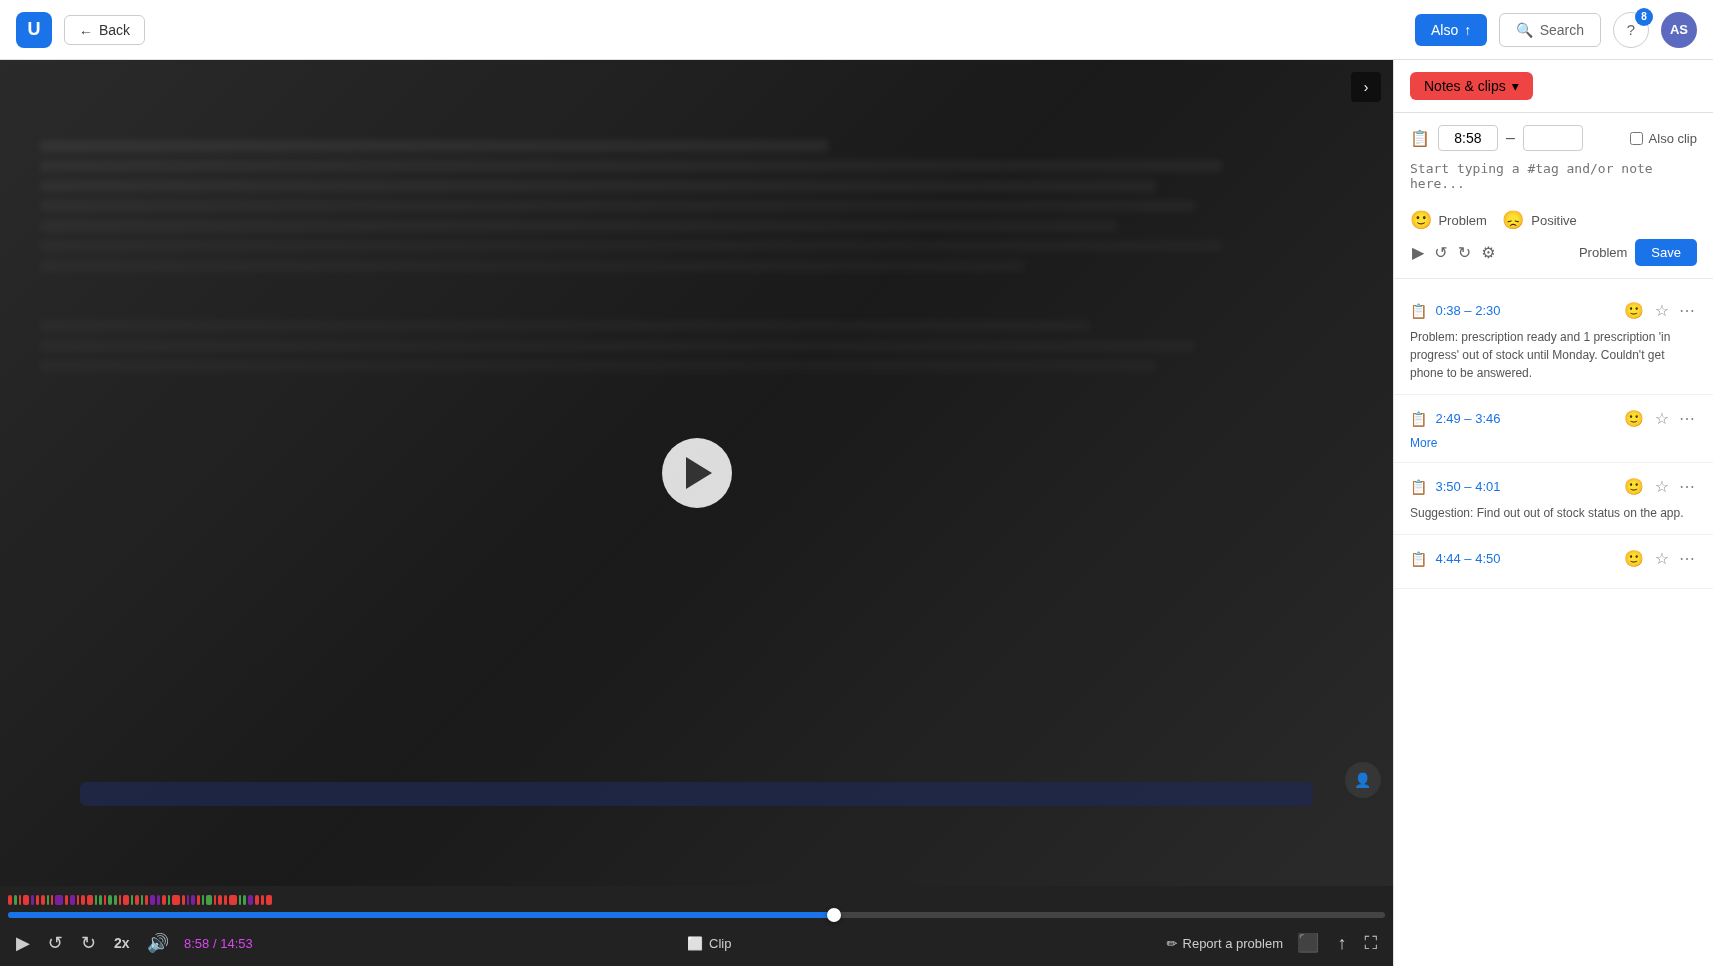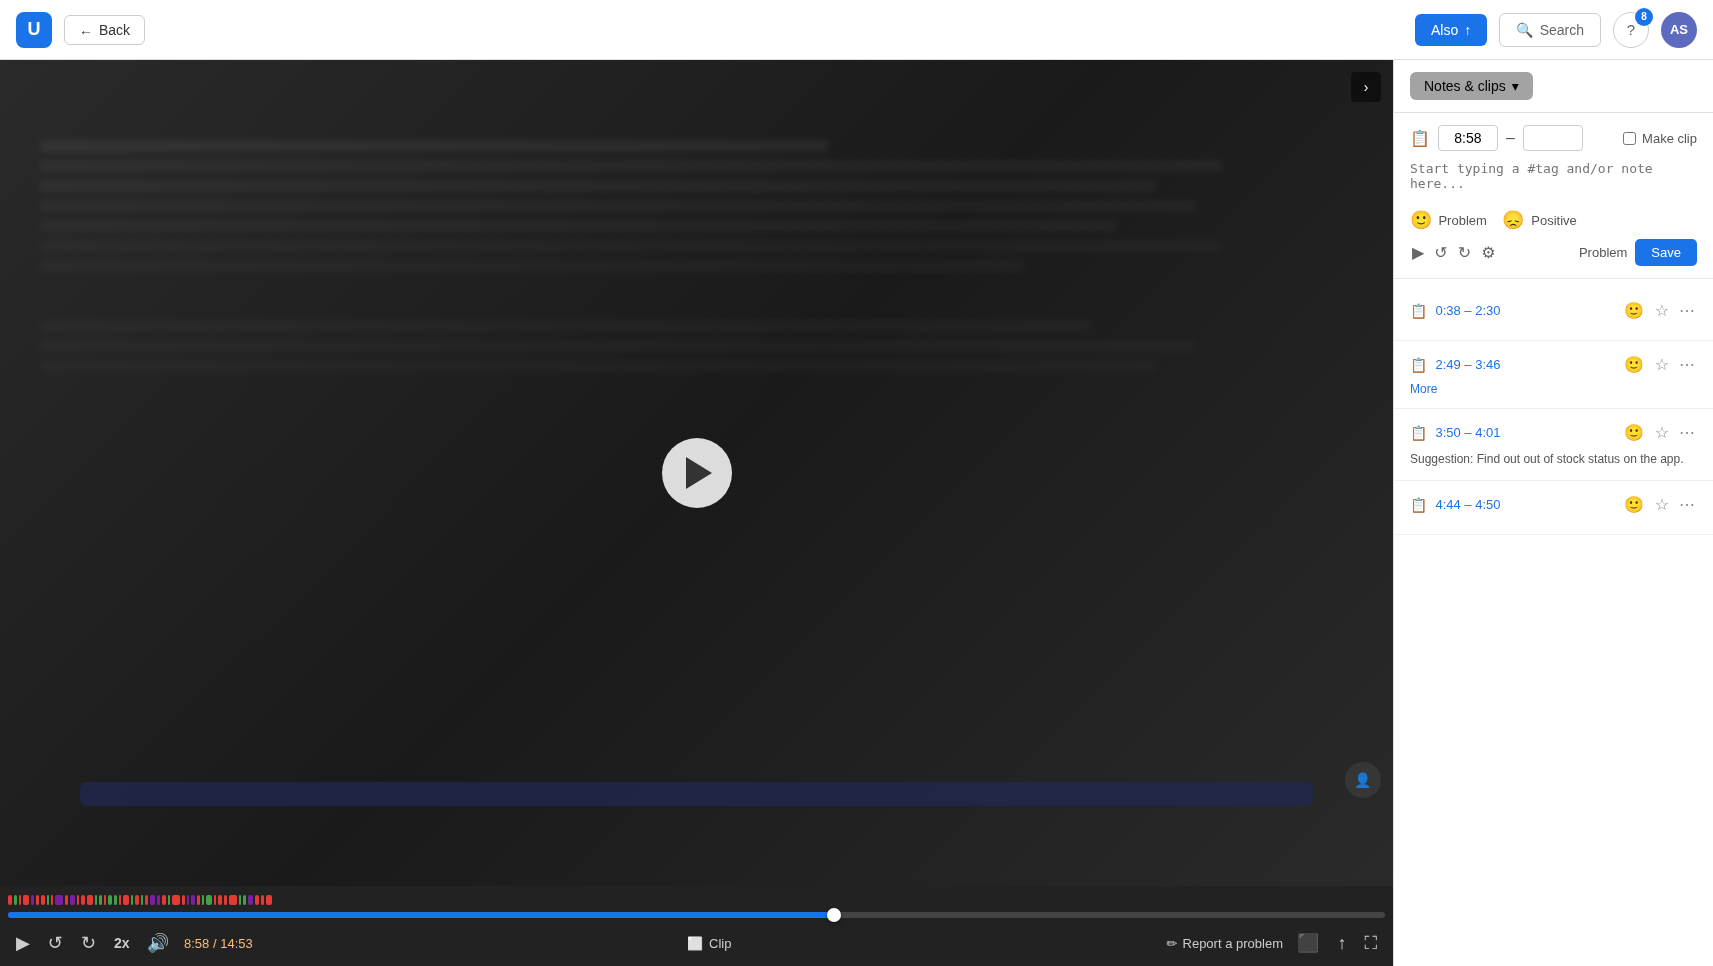--- a/index.html
+++ b/index.html
@@ -132,21 +132,21 @@
       padding: 8px 12px; background: #222; justify-content: space-between;
     }
     .controls-left { display: flex; align-items: center; gap: 10px; }
     .controls-center { display: flex; align-items: center; gap: 16px; }
     .controls-right { display: flex; align-items: center; gap: 10px; }
     .ctrl-btn {
       background: none; border: none; color: #ccc; cursor: pointer;
       font-size: 18px; display: flex; align-items: center; justify-content: center;
       padding: 4px;
     }
-    .time-display { color: #fdba74; font-size: 13px; }
+    .time-display { color: #d946ef; font-size: 13px; }
     .speed-btn {
       background: none; border: none; color: #ccc; cursor: pointer;
       font-size: 14px; font-weight: 600; padding: 2px 4px;
     }
     .clip-btn {
       display: flex; align-items: center; gap: 5px; color: #ccc;
       background: none; border: none; cursor: pointer; font-size: 13px;
     }
     .report-btn {
       display: flex; align-items: center; gap: 5px; color: #ccc;
@@ -156,21 +156,21 @@
     
     .sidebar {
       width: 320px; background: #fff; border-left: 1px solid #e0e0e0;
       display: flex; flex-direction: column; overflow: hidden;
     }
     .sidebar-header {
       padding: 12px 16px; border-bottom: 1px solid #e0e0e0; flex-shrink: 0;
     }
     .notes-clips-tab {
       display: inline-flex; align-items: center; gap: 6px;
-      background: #a3a3a3; border-radius: 6px; padding: 6px 14px;
+      background: #ef4444; border-radius: 6px; padding: 6px 14px;
       cursor: pointer; font-size: 14px; font-weight: 500;
     }
     .note-entry-area { padding: 12px 16px; border-bottom: 1px solid #e8e8e8; flex-shrink: 0; }
     .time-inputs { display: flex; align-items: center; gap: 8px; margin-bottom: 10px; }
     .time-icon { font-size: 16px; color: #555; }
     .time-field {
       border: 1px solid #ccc; border-radius: 4px; padding: 4px 8px;
       font-size: 14px; width: 60px; text-align: center;
     }
     .time-dash { color: #555; }
@@ -358,21 +358,21 @@
     </div>
 
     <div class="note-entry-area">
       <div class="time-inputs">
         <span class="time-icon">📋</span>
         <input class="time-field" value="8:58" style="">
         <span class="time-dash">–</span>
         <input class="time-field" placeholder="" style="">
         <div class="make-clip-check">
           <input type="checkbox" style="">
-          <span>Make clip</span>
+          <span>Also clip</span>
         </div>
       </div>
       <textarea class="note-text-input" placeholder="Start typing a #tag and/or note here..." style=""></textarea>
       <div class="sentiment-row">
         <button class="sentiment-btn">
           <span class="sentiment-icon">🙂</span>
           <span>Problem</span>
         </button>
         <button class="sentiment-btn">
           <span class="sentiment-icon">😞</span>
@@ -398,20 +398,21 @@
       <div class="clip-item">
         <div class="clip-header">
           <span class="clip-film-icon">📋</span>
           <span class="clip-time-range">0:38 – 2:30</span>
           <div class="clip-actions">
             <button class="clip-action-btn">🙂</button>
             <button class="clip-action-btn">☆</button>
             <button class="clip-action-btn">⋯</button>
           </div>
         </div>
+        <div class="clip-text">Problem: prescription ready and 1 prescription 'in progress' out of stock until Monday. Couldn't get phone to be answered.</div>
       </div>
 
       <div class="clip-item">
         <div class="clip-header">
           <span class="clip-film-icon">📋</span>
           <span class="clip-time-range">2:49 – 3:46</span>
           <div class="clip-actions">
             <button class="clip-action-btn">🙂</button>
             <button class="clip-action-btn">☆</button>
             <button class="clip-action-btn">⋯</button>

